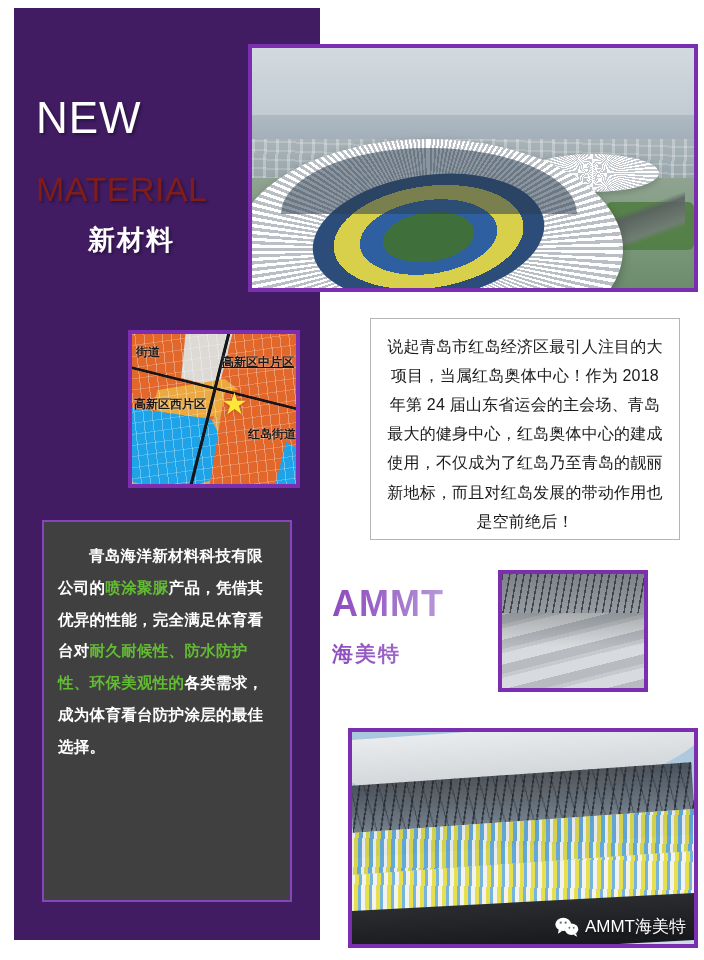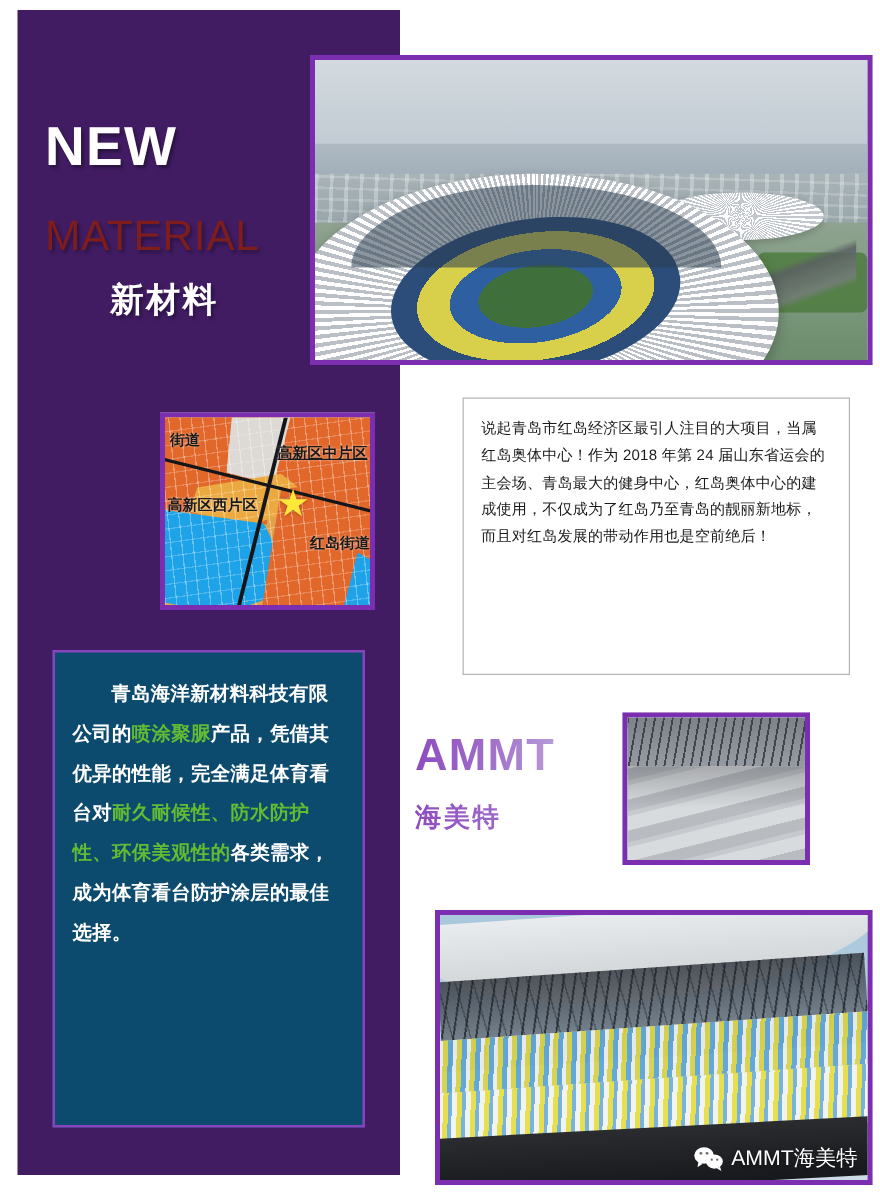--- a/index.html
+++ b/index.html
@@ -28,21 +28,21 @@
   
   .hero {
     position: absolute;
     left: 36px;
     top: 96px;
     width: 260px;
   }
   .hero-new {
     color: #ffffff;
     font-size: 44px;
-    font-weight: bold;
+    font-weight: normal;
     letter-spacing: 1px;
     line-height: 1.0;
     text-shadow: 2px 2px 3px rgba(0,0,0,0.35);
   }
   .hero-material {
     color: #7f1d1d;
     font-size: 34px;
     font-weight: normal;
     letter-spacing: 0.5px;
     line-height: 1.0;
@@ -315,35 +315,36 @@
     width: 310px;
     height: 222px;
     background: #ffffff;
     border: 1px solid #b5b5b5;
     box-sizing: border-box;
     padding: 13px 14px 10px 14px;
   }
   #info-box p {
     margin: 0;
     color: #1a1a1a;
-    font-size: 12px;
+    font-size: 16px;
     line-height: 1.82;
     letter-spacing: .2px;
+    text-align: center;
   }
 
   
   #copy-box {
     position: absolute;
     left: 42px;
     top: 520px;
     width: 250px;
     height: 382px;
     border: 2px solid #8645bd;
     box-sizing: border-box;
-    background: #0c4a6e;
+    background: #404040;
     padding: 18px 14px;
   }
   #copy-box p {
     margin: 0;
     color: #ffffff;
     font-size: 15.5px;
     font-weight: bold;
     line-height: 2.05;
     text-indent: 2em;
     letter-spacing: .3px;

